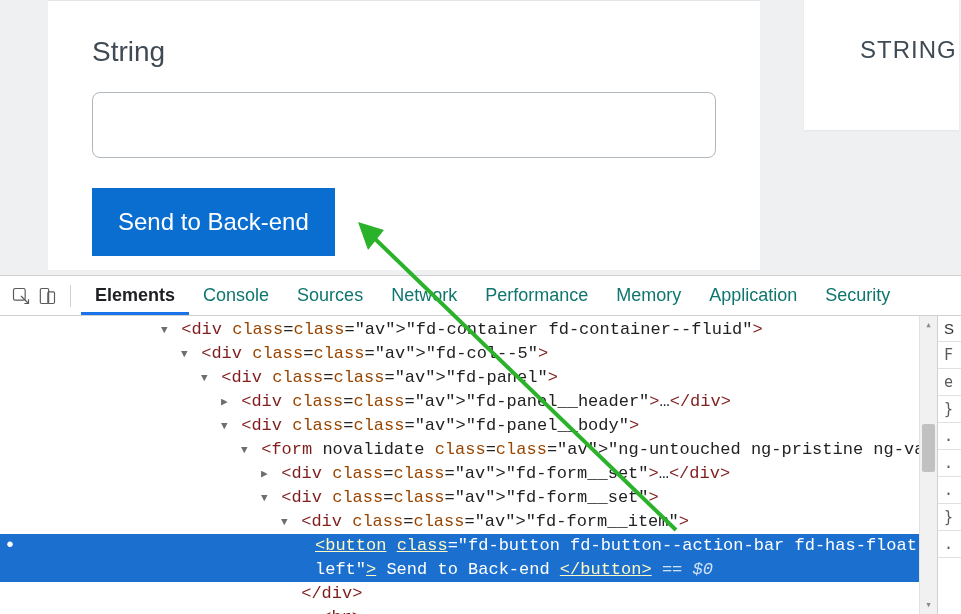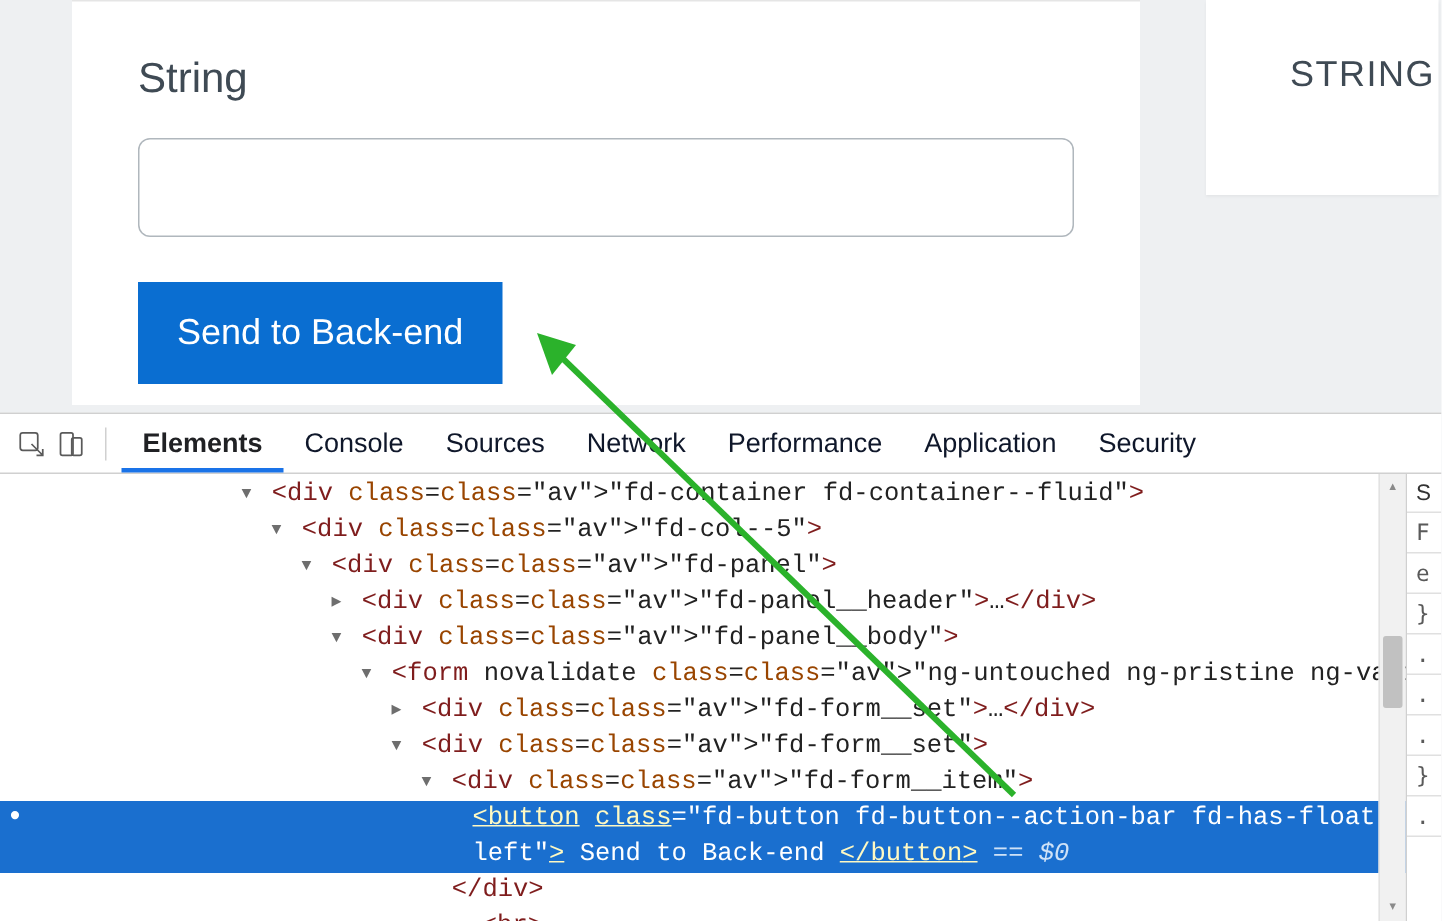--- a/index.html
+++ b/index.html
@@ -100,21 +100,21 @@
     height: 22px;
     background: #d0d0d0;
     margin: 0 10px;
   }
   .dt-tab {
     padding: 0 14px;
     height: 100%;
     display: flex;
     align-items: center;
     cursor: pointer;
-    color: #0f172a;
+    color: #0f766e;
   }
   .dt-tab.active {
     color: #202124;
     border-bottom: 3px solid #1a73e8;
     padding-top: 3px;
     font-weight: bold;
   }
 
   .dt-body {
     flex: 1;
@@ -258,20 +258,21 @@
           <rect x="13" y="7" width="8" height="14" rx="1.5"></rect>
         </svg>
     </div>
     <div class="dt-sep"></div>
     <div id="dt-tabs" style="display:flex;height:100%;">
         <div class="dt-tab active">Elements</div>
         <div class="dt-tab">Console</div>
         <div class="dt-tab">Sources</div>
         <div class="dt-tab">Network</div>
         <div class="dt-tab">Performance</div>
+        <div class="dt-tab">Memory</div>
         <div class="dt-tab">Application</div>
         <div class="dt-tab">Security</div>
       </div>
   </div>
 
   <div class="dt-body">
     <div class="dt-elements" id="dt-elements">
 
       <div class="dt-line"><span class="ind" style="width:161px"></span><span class="toggle">▼</span> <span class="pn">&lt;div</span> <span class="an">class</span>=<span <span="" class="an">class</span>="av"&gt;"fd-container fd-container--fluid"<span class="pn">&gt;</span></div>
         <div class="dt-line"><span class="ind" style="width:181px"></span><span class="toggle">▼</span> <span class="pn">&lt;div</span> <span class="an">class</span>=<span <span="" class="an">class</span>="av"&gt;"fd-col--5"<span class="pn">&gt;</span></div>

